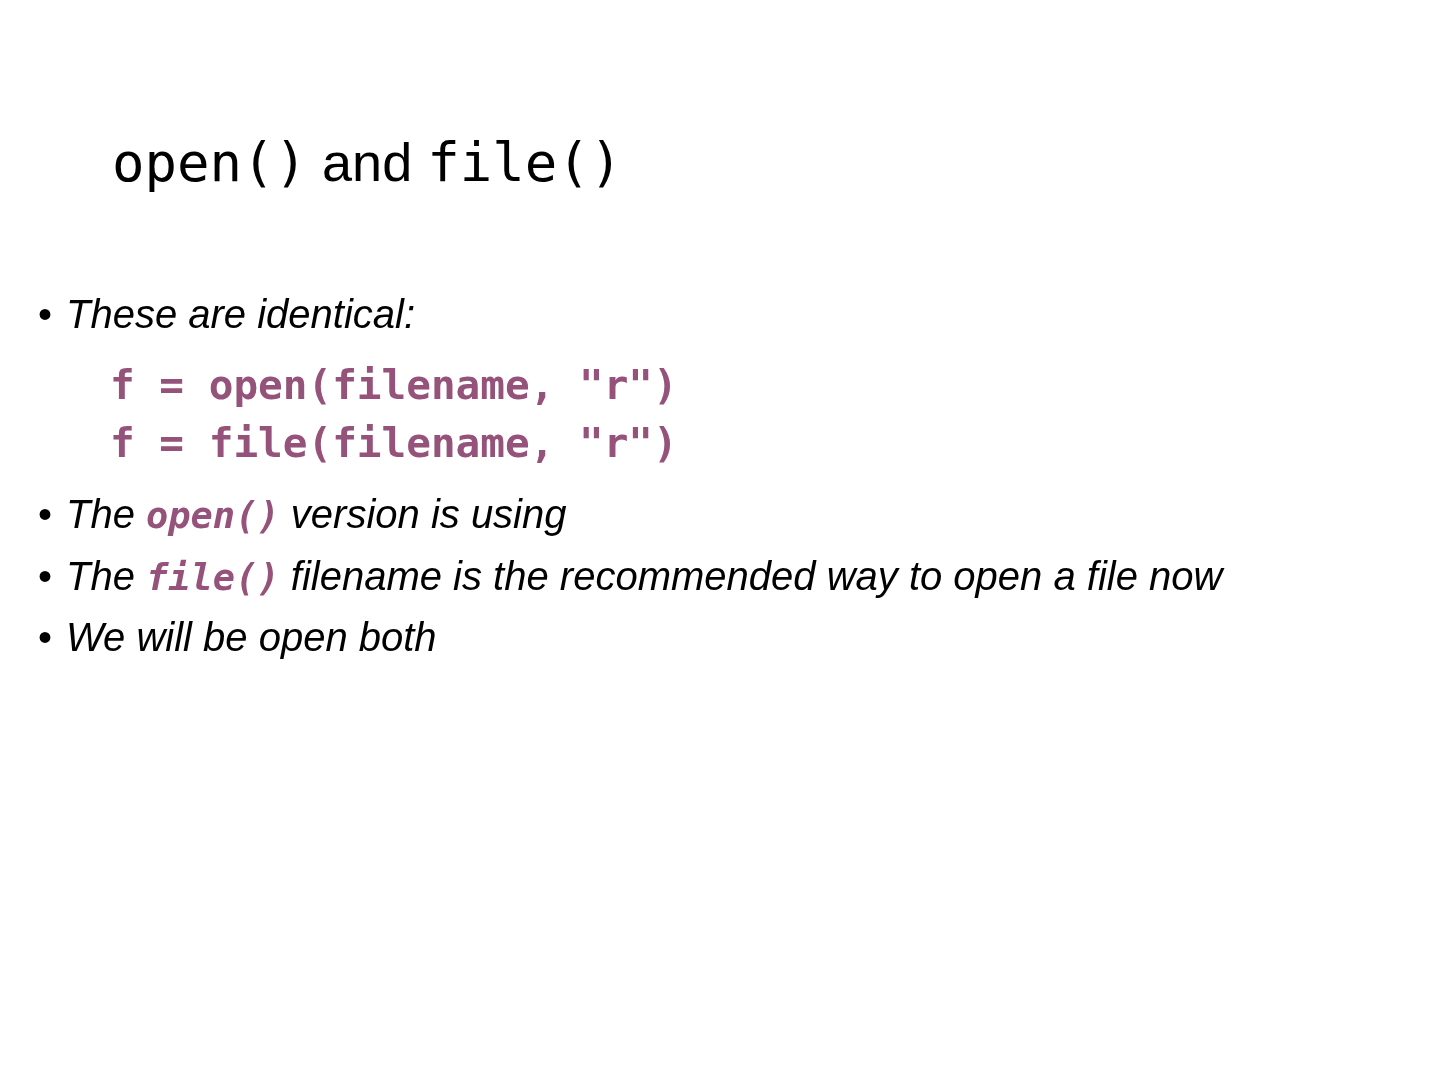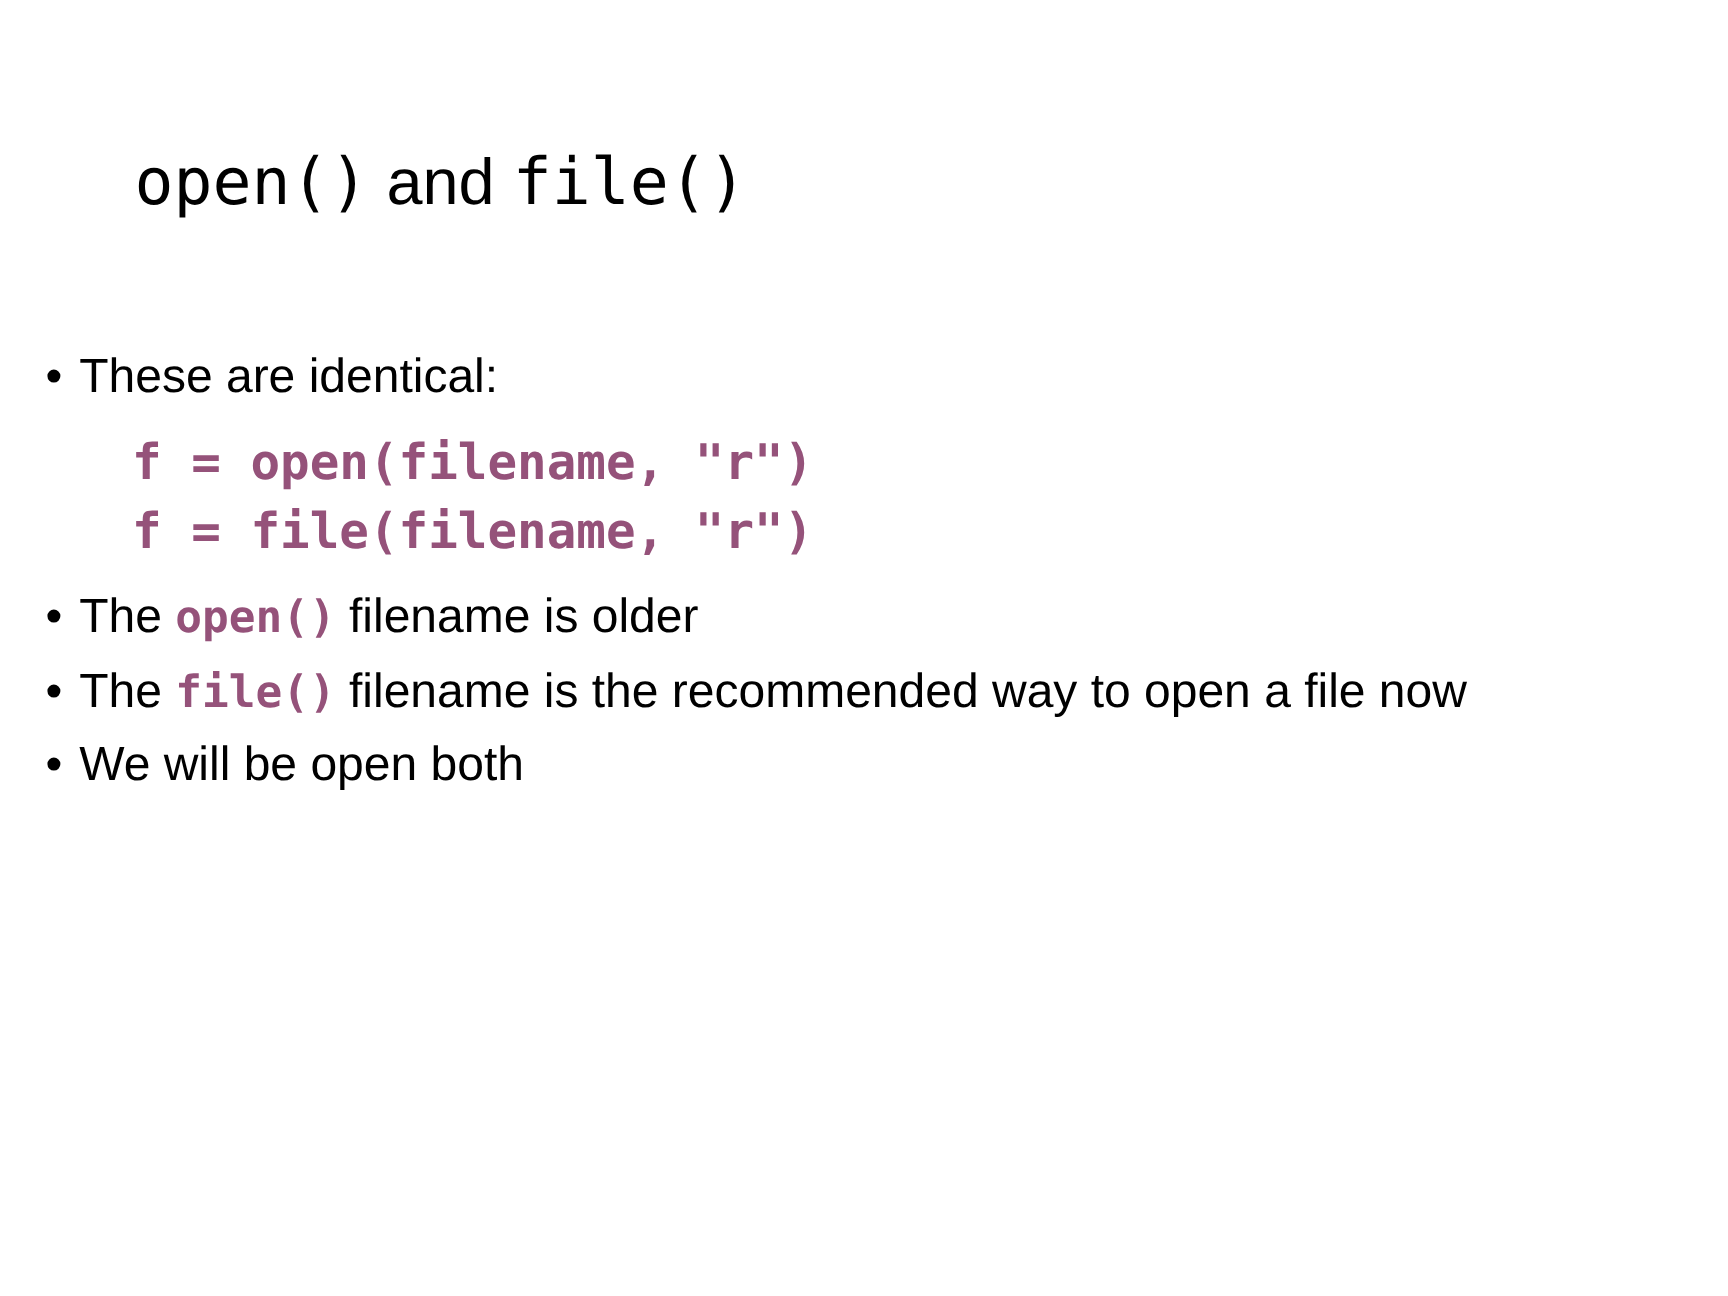--- a/index.html
+++ b/index.html
@@ -20,21 +20,21 @@
     position: relative;
     width: 1440px;
     height: 1080px;
     background: #ffffff;
   }
 
   
   .slide-title {
     position: absolute;
     left: 112px;
-    top: 118px;
+    top: 128px;
     width: 1240px;
     font-size: 57px;
     line-height: 1.18;
     color: #000000;
     white-space: nowrap;
     letter-spacing: 0px;
   }
   .slide-title .mono {
     font-family: "DejaVu Sans Mono", "Liberation Mono", monospace;
     font-weight: 400;
@@ -68,20 +68,21 @@
     font-size: 40px;
     line-height: 1.34;
     color: #000000;
     text-align: left;
   }
   .bullet-text {
     flex: 1 1 auto;
     font-size: 40px;
     line-height: 1.34;
     color: #000000;
+    font-style: italic;
   }
 
   .code-line {
     font-family: "DejaVu Sans Mono", "Liberation Mono", monospace;
     font-weight: bold;
     font-size: 41px;
     line-height: 1.42;
     color: #95527a;
     margin-left: 72px;
     white-space: pre;
@@ -114,21 +115,21 @@
     <div class="bullet-row">
       <span class="bullet-mark">•</span>
       <span class="bullet-text">These are identical:</span>
     </div>
 
     <div class="code-line sp-before-code">f = open(filename, "r")</div>
     <div class="code-line">f = file(filename, "r")</div>
 
     <div class="bullet-row sp-after-code">
       <span class="bullet-mark">•</span>
-      <span class="bullet-text"><span>The </span><span class="code-inline">open()</span><span> filename is older</span></span>
+      <span class="bullet-text"><span>The </span><span class="code-inline">open()</span><span> version is using</span></span>
     </div>
 
     <div class="bullet-row gap-small">
       <span class="bullet-mark">•</span>
       <span class="bullet-text"><span>The </span><span class="code-inline">file()</span><span> filename is the recommended way to open a file now</span></span>
     </div>
 
     <div class="bullet-row gap-small">
       <span class="bullet-mark">•</span>
       <span class="bullet-text">We will be open both</span>

